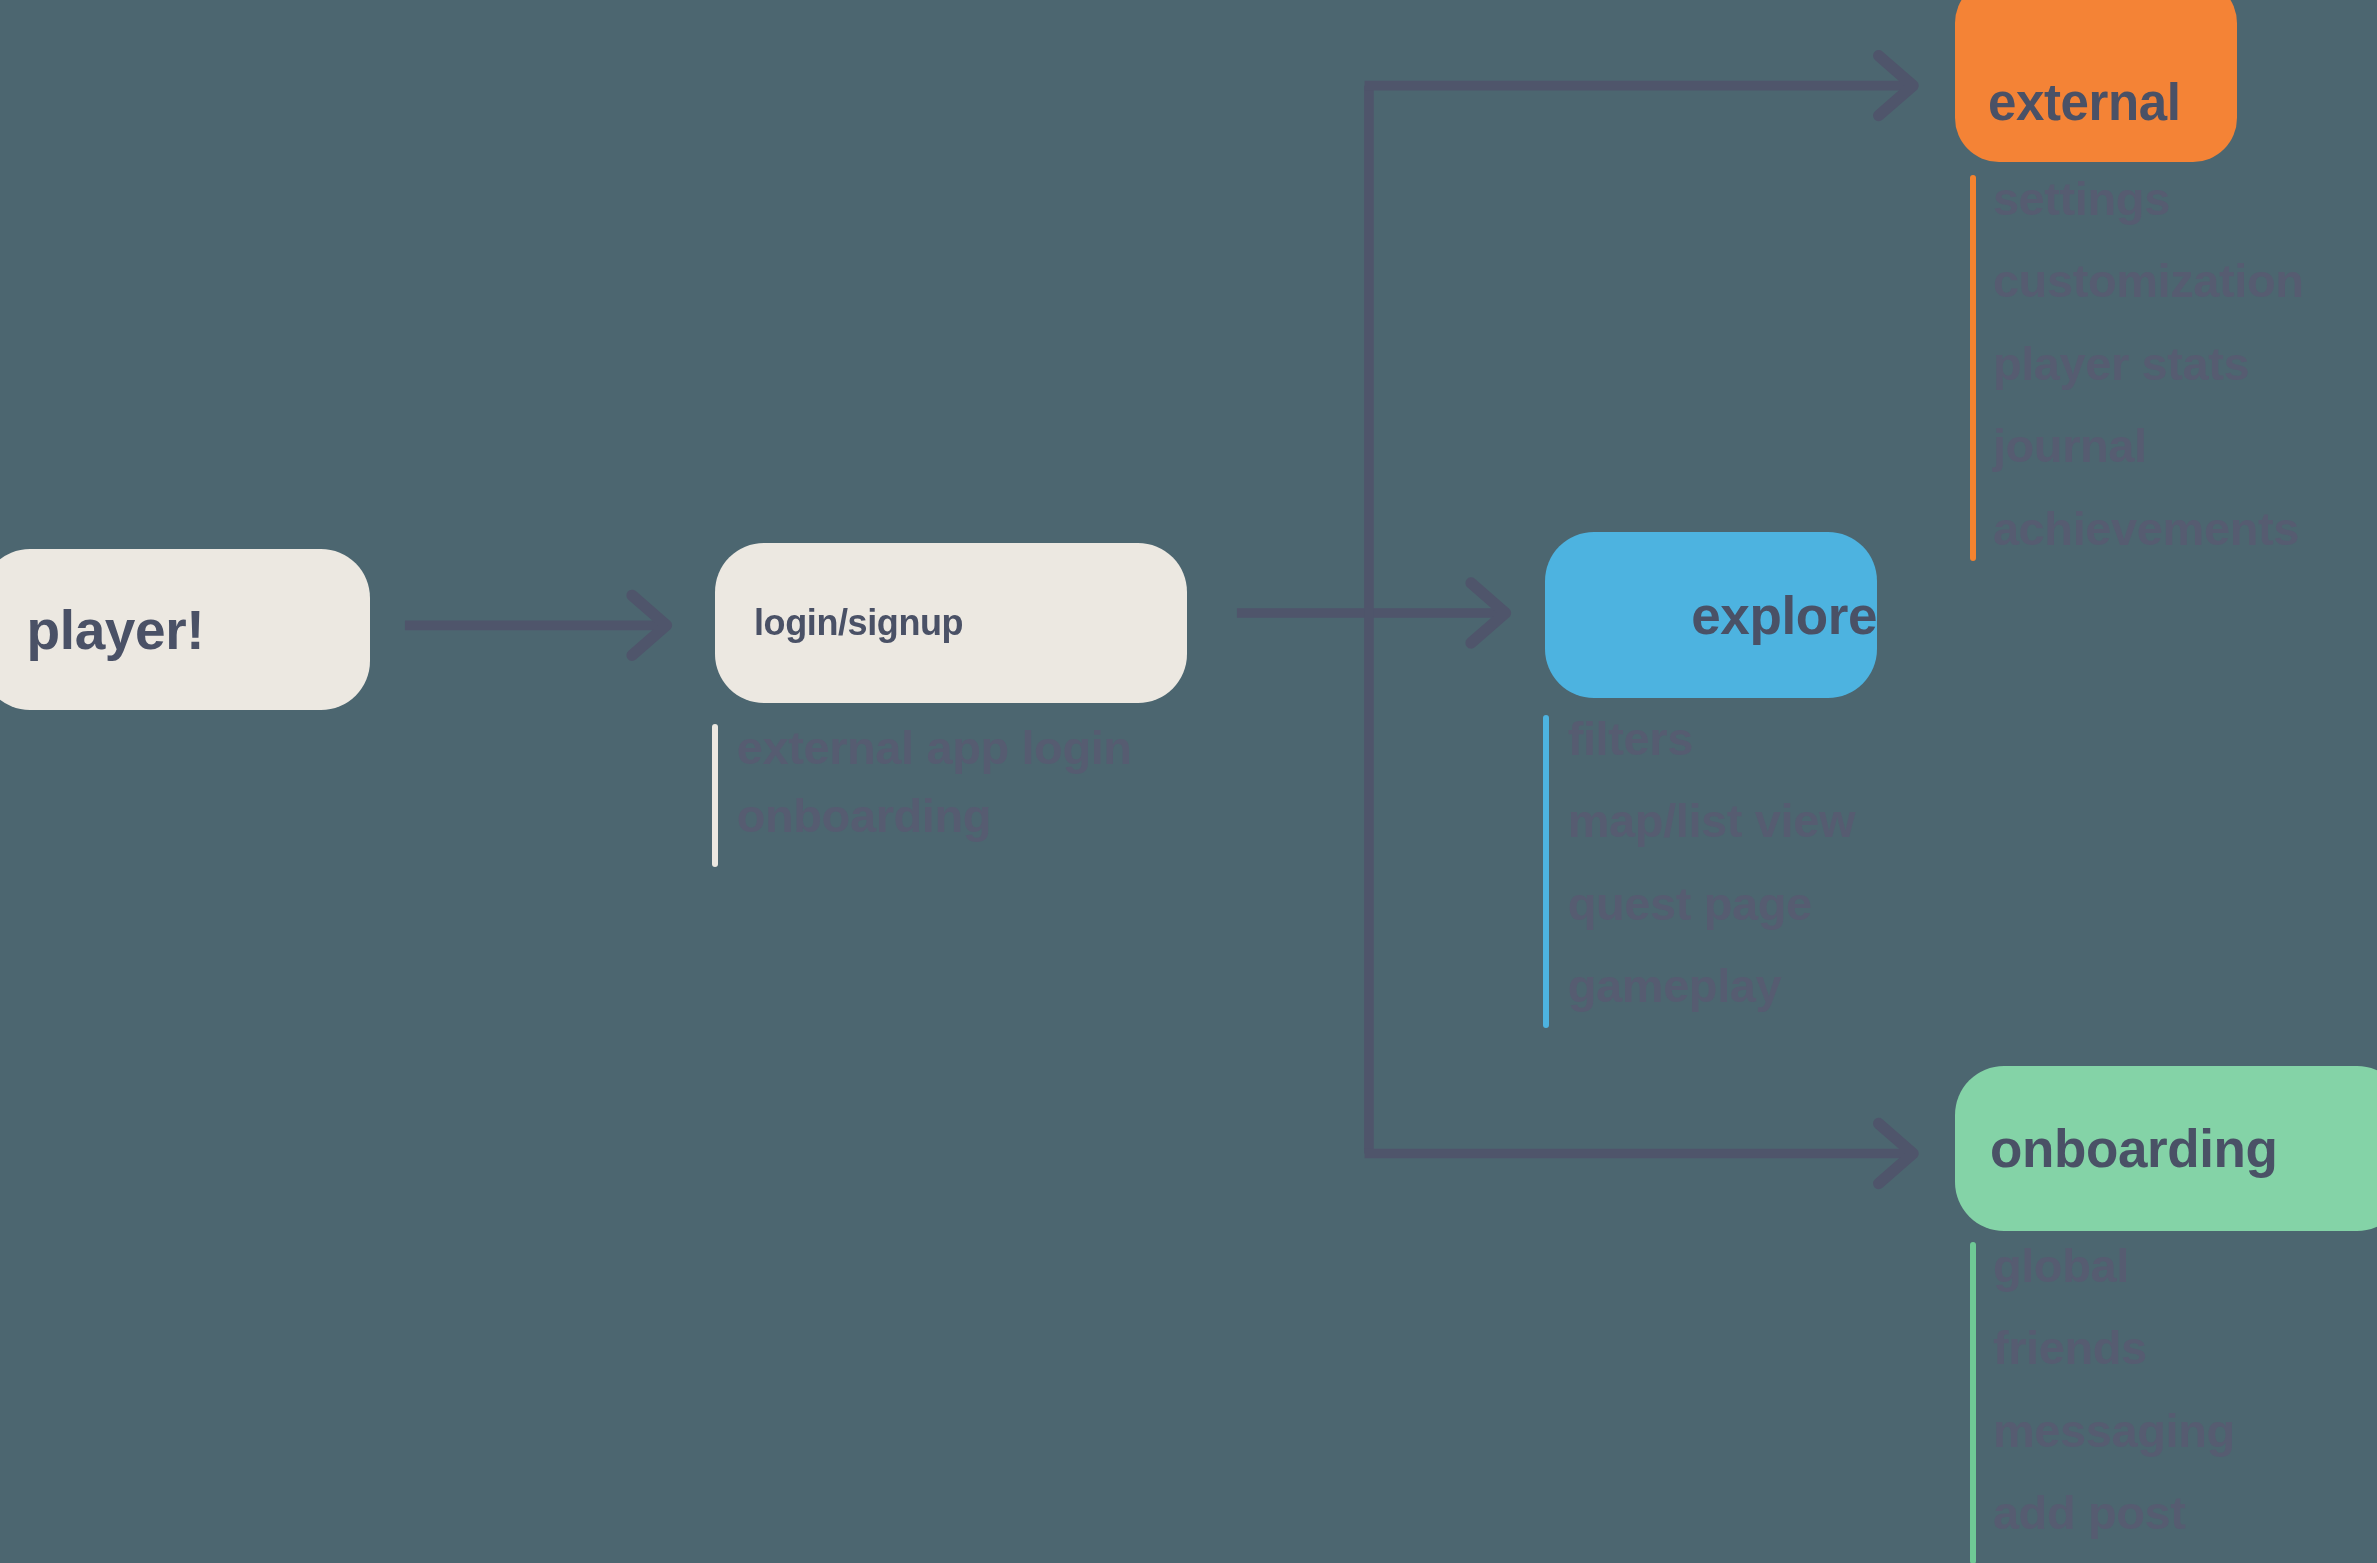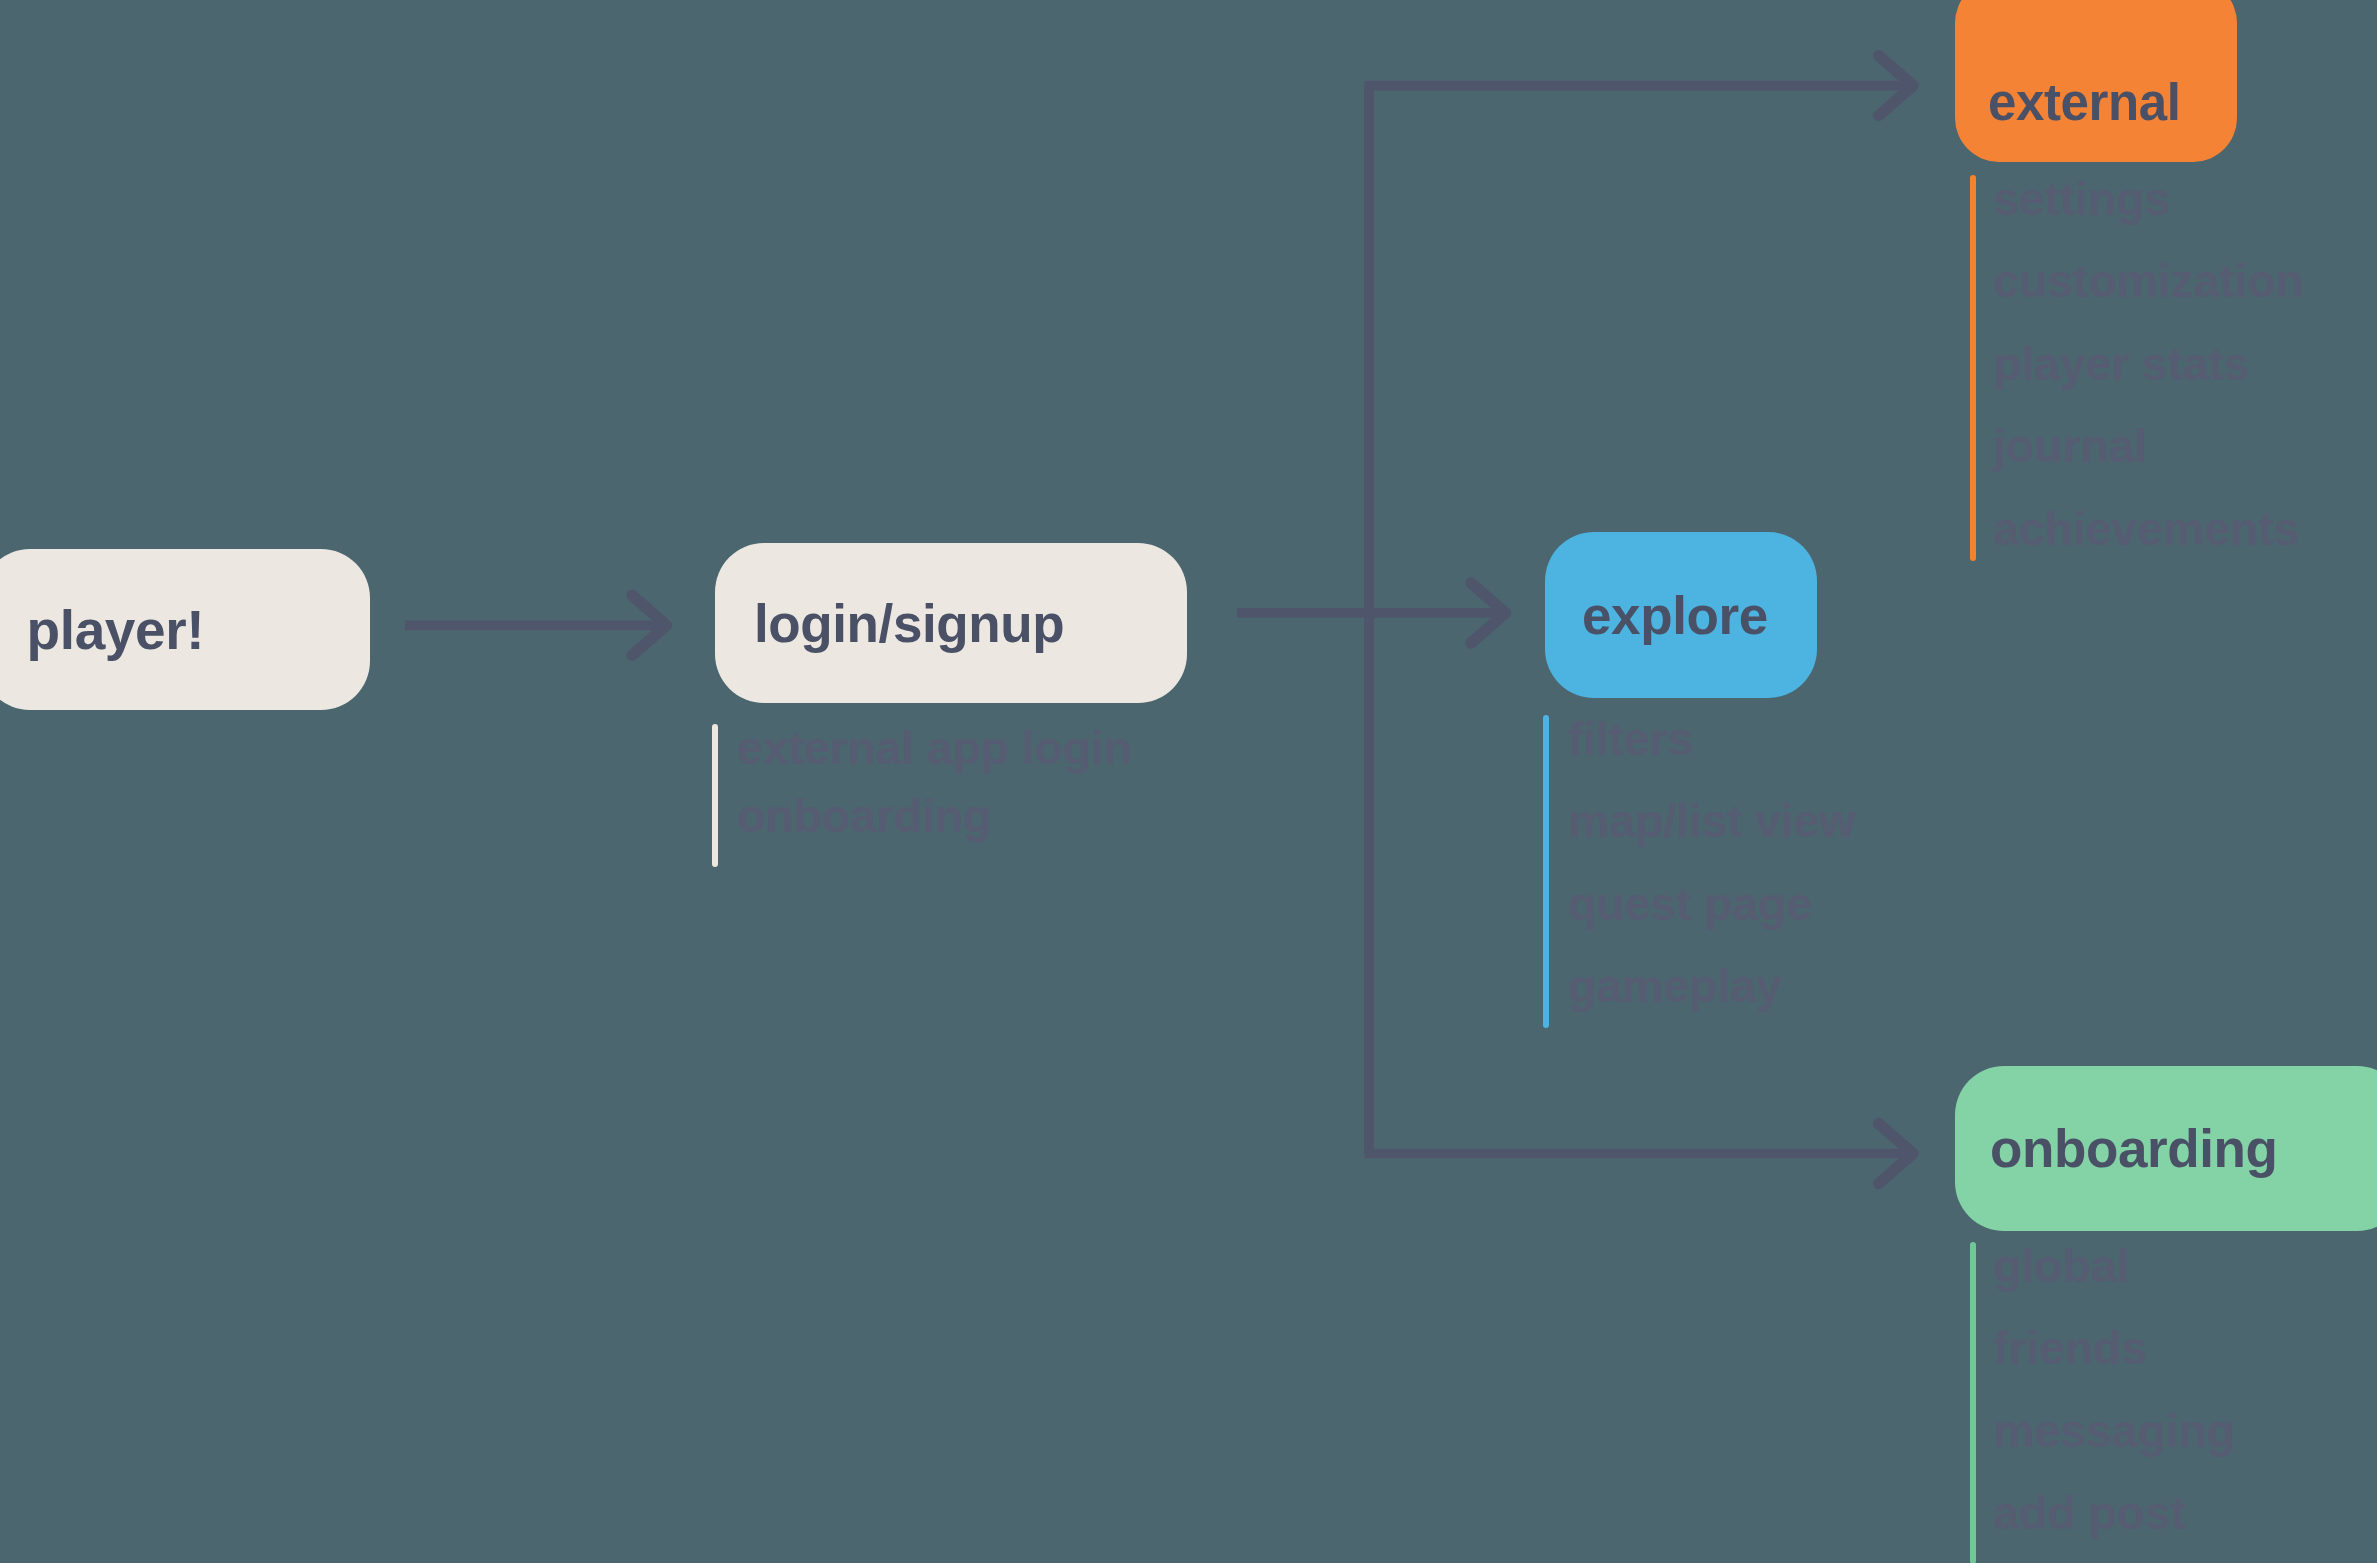--- a/index.html
+++ b/index.html
@@ -34,29 +34,30 @@
     left:-19.4px;top:549px;width:389px;height:161px;
     background:#ece8e1;
     padding-left:46px;
     font-size:55px;
   }
   
   #node-login{
     left:715px;top:543px;width:472px;height:160px;
     background:#ece8e1;
     padding-left:39px;
-    font-size:53px;
+    font-size:36px;
     text-align:center;
   }
   
   #node-explore{
-    left:1545px;top:532px;width:272px;height:166px;
+    left:1545px;top:532px;width:332px;height:166px;
     background:#4db3e0;
     padding-left:37px;
     font-size:53px;
+    justify-content:flex-end;
   }
   
   #node-profile{
     left:1955px;top:-21px;width:282px;height:183px;
     background:#f48336;
     border-radius:44px;
     padding-left:33px;
     align-items:flex-end;
     padding-bottom:30px;
     font-size:51px;

